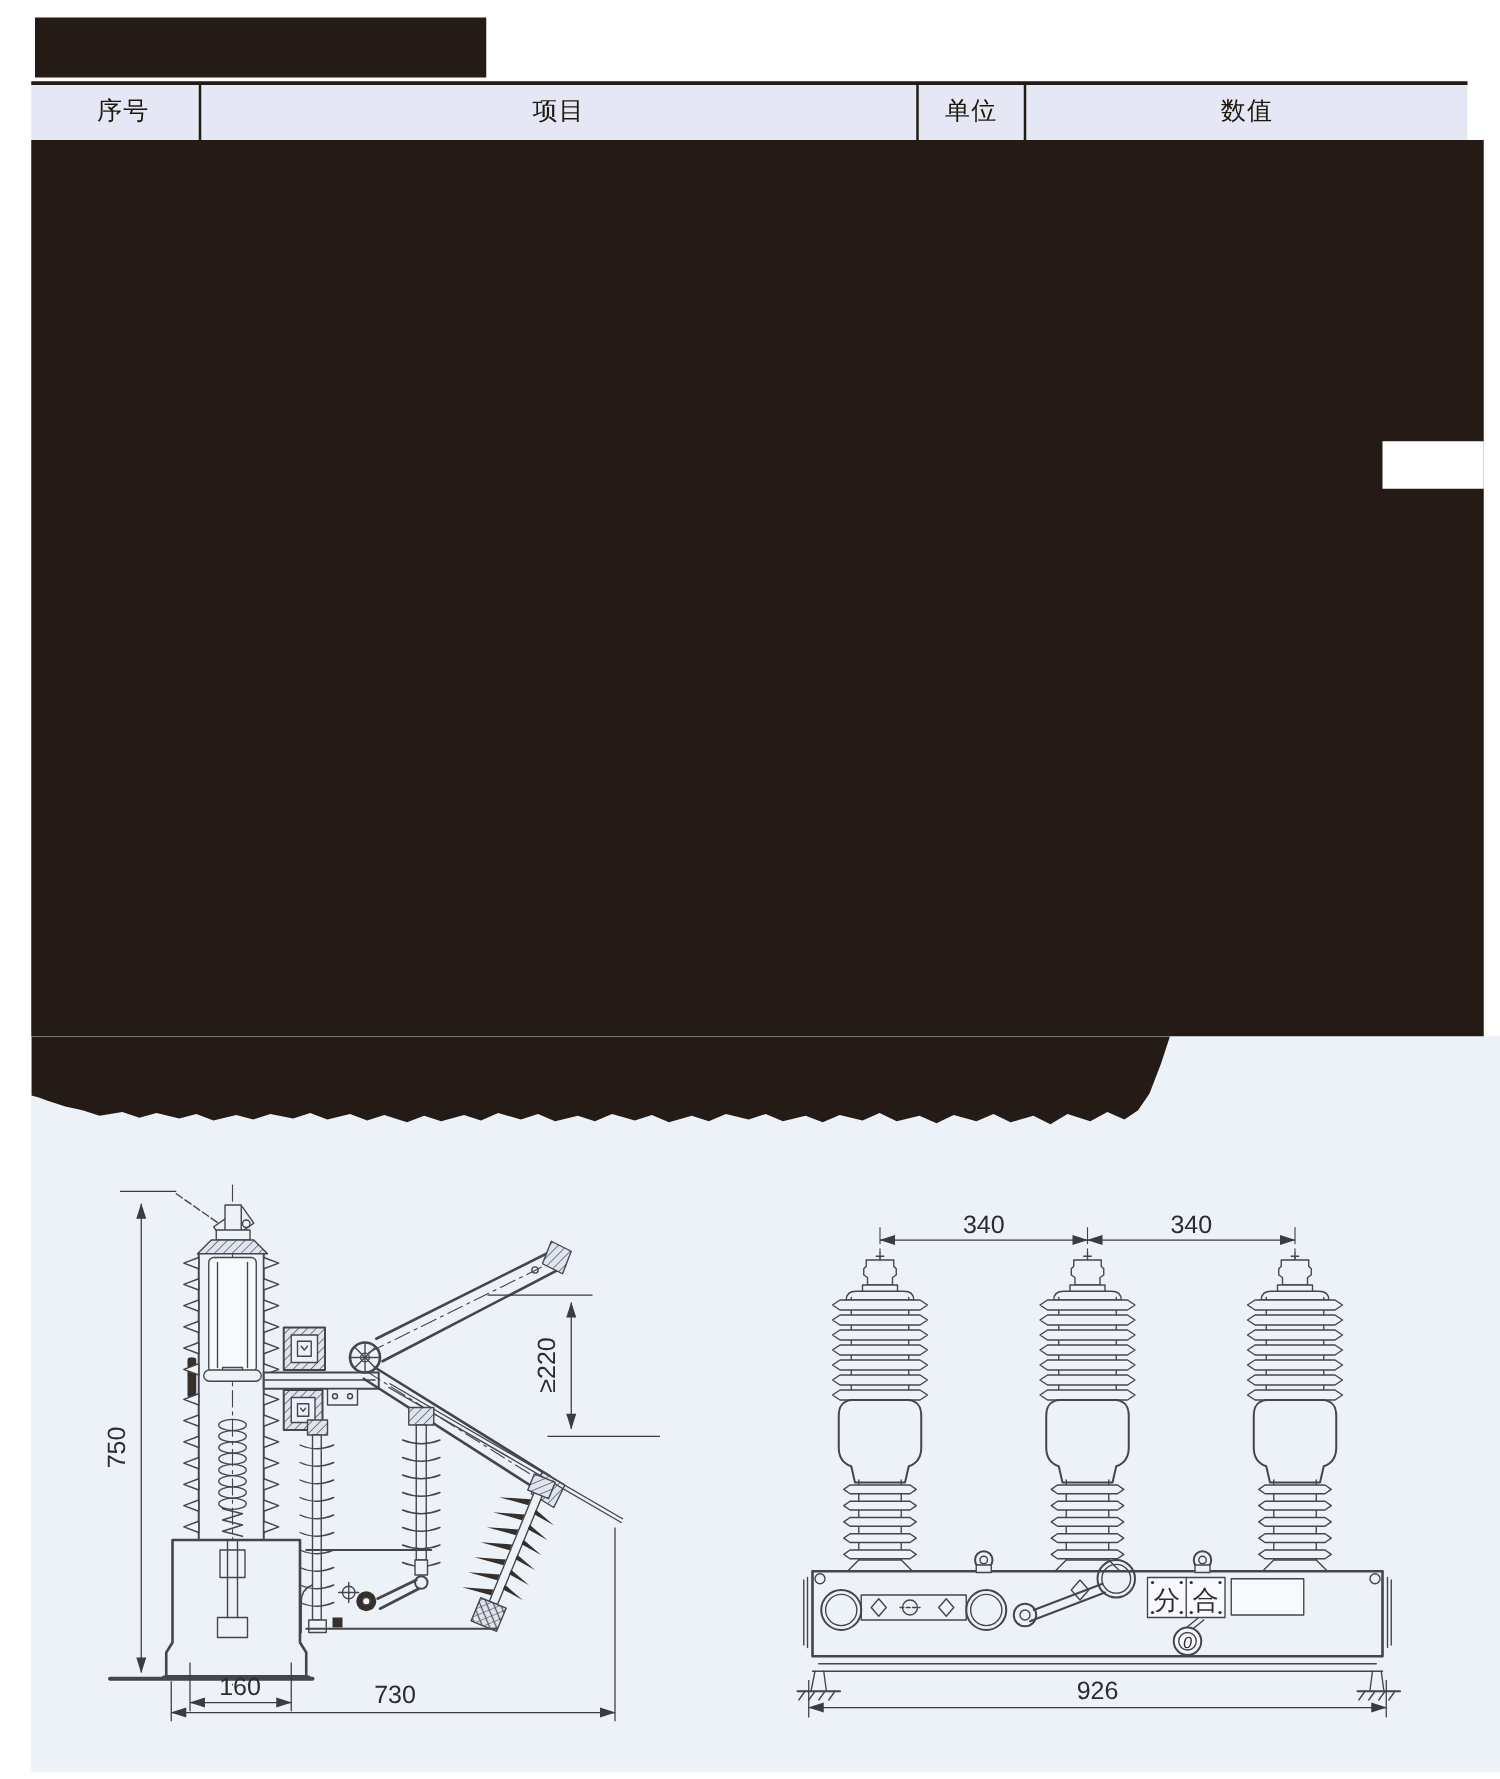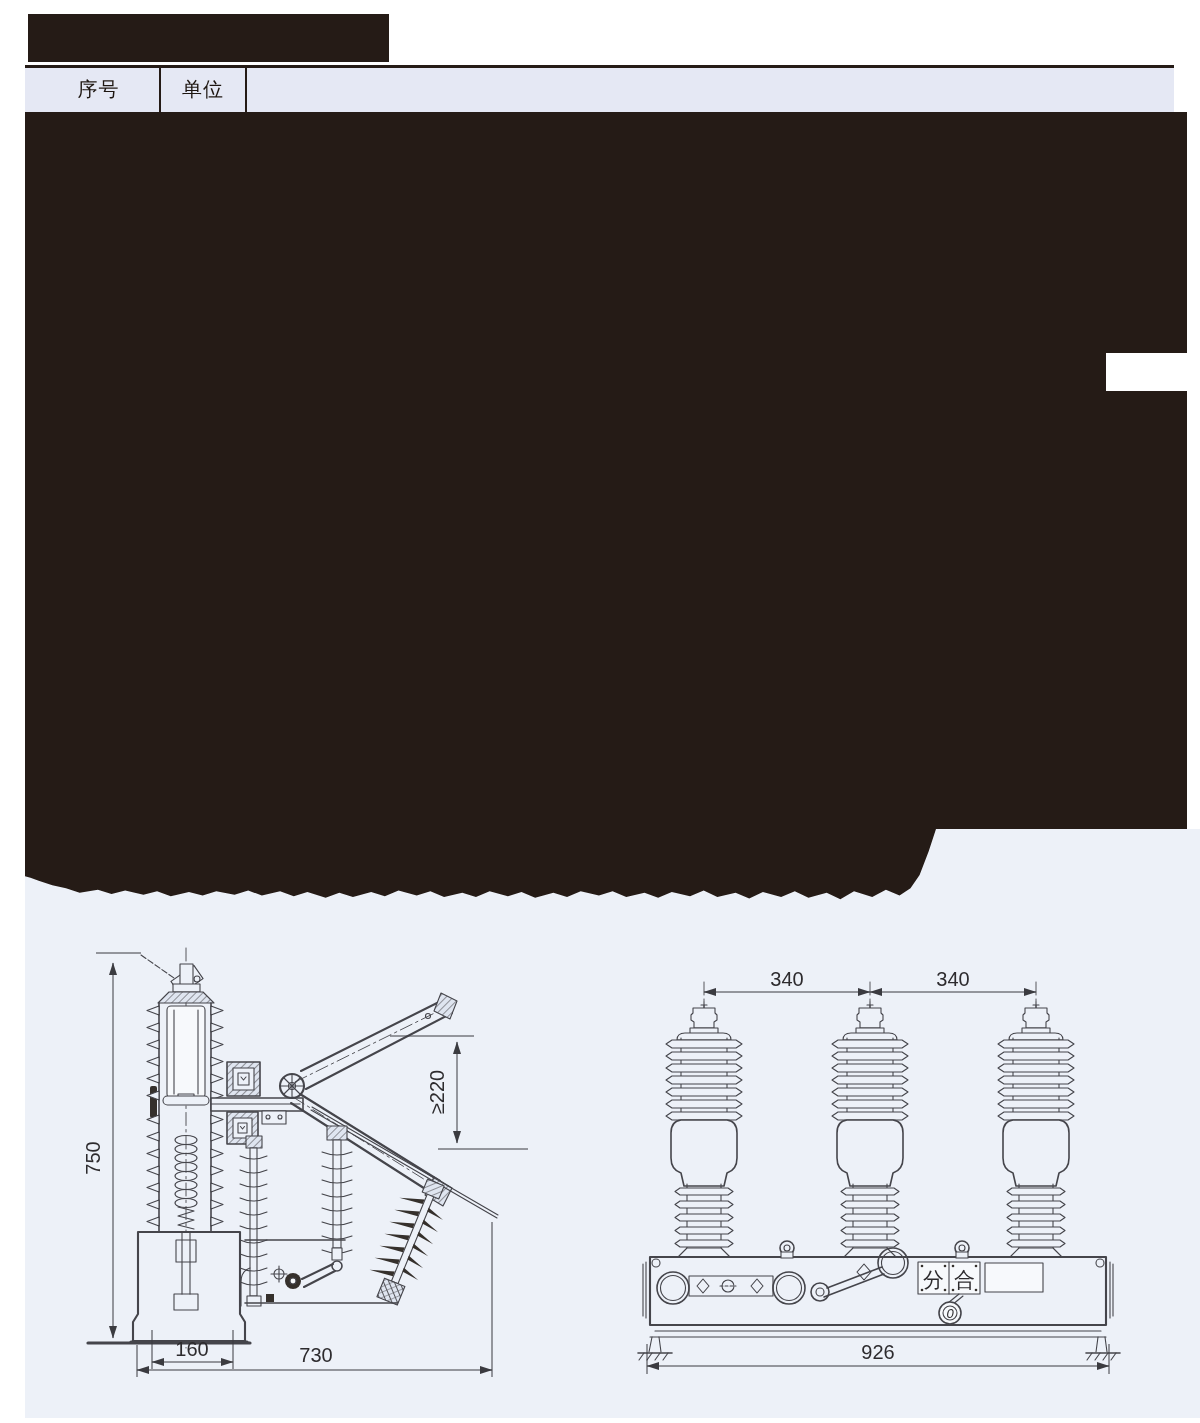--- a/index.html
+++ b/index.html
@@ -39,21 +39,23 @@
 </style>
 </head>
 <body>
 
 <div class="page">
 
   <div class="abs top-redact"></div>
 
   <div class="abs thead">
     <div class="th c1">序号</div>
+    <div class="th c2">项目</div>
     <div class="th c3">单位</div>
+    <div class="th c4">数值</div>
   </div>
 
   <div class="abs panel"></div>
   <div class="abs redact-main"></div>
   <div class="abs redact-tail"></div>
   <div class="abs notch"></div>
 
   <svg class="drawings" width="1200" height="1423" viewBox="0 0 1200 1423">
     <defs>
       <pattern id="h45" width="5" height="5" patternUnits="userSpaceOnUse" patternTransform="rotate(45)">

